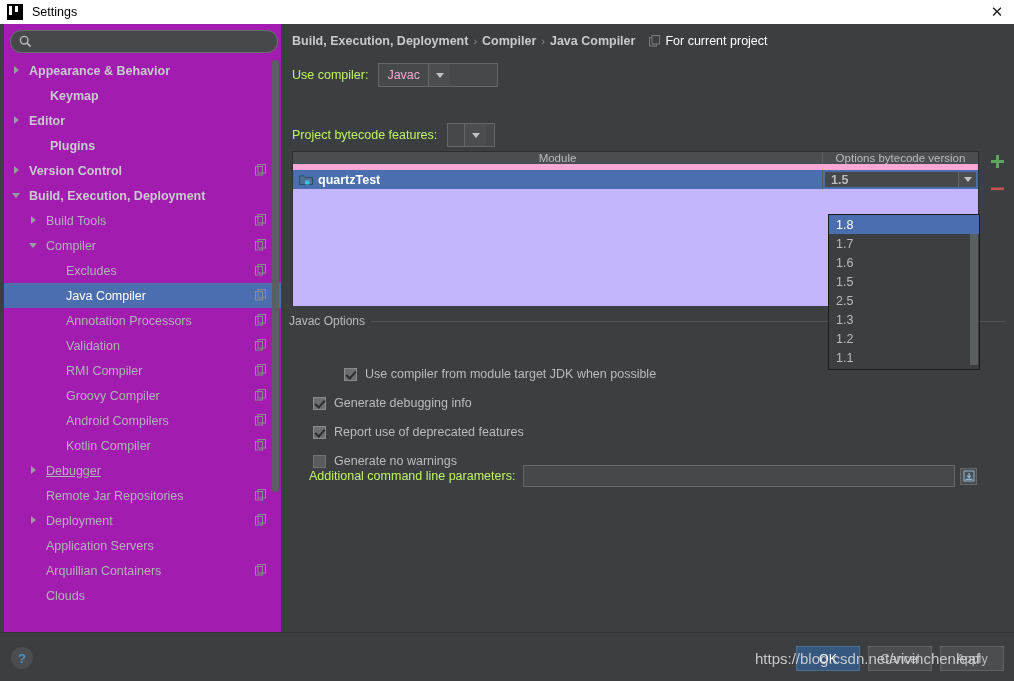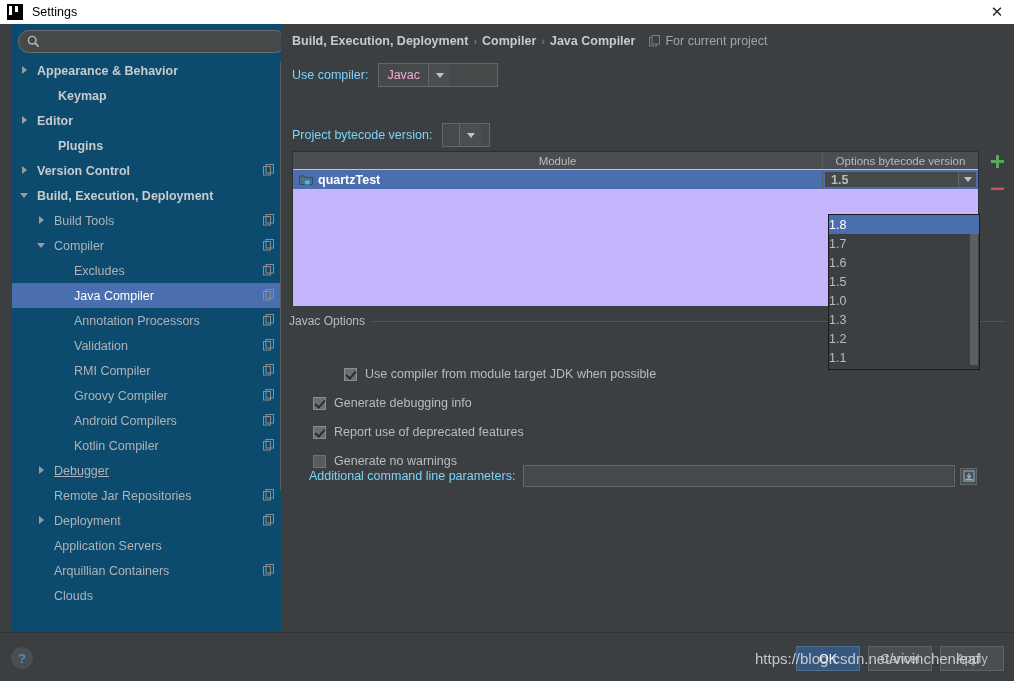--- a/index.html
+++ b/index.html
@@ -37,22 +37,22 @@
   }
 
   
   .shell {
     position: absolute; top: 24px; left: 0; width: 1014px; height: 657px;
     background: #3c3f41;
   }
 
   
   .sidebar {
-    position: absolute; left: 12px; top: 0; width: 281px; height: 608px;
-    background: #0c4a6e;
+    position: absolute; left: 4px; top: 0; width: 281px; height: 608px;
+    background: #a21caf;
     border-right: 1px solid #2b2b2b;
   }
   .search-wrap {
     position: absolute; left: 6px; top: 6px; width: 268px; height: 23px;
   }
   .search-box {
     width: 100%; height: 100%;
     background: #45494a;
     border: 1px solid #6b6f71; border-radius: 11px;
     color: #bbbbbb; font-size: 12px;
@@ -115,25 +115,25 @@
     background: #3c3f41;
   }
   .breadcrumb {
     position: absolute; left: 11px; top: 10px;
     display: flex; align-items: center; font-size: 12.5px;
     color: #c8cbcd; font-weight: bold; white-space: nowrap;
   }
   .bc-sep { margin: 0 5px; color: #8b8e90; font-weight: normal; font-size: 11px; }
   .bc-proj {
     margin-left: 14px; display: flex; align-items: center;
-    font-weight: normal; color: #a3a3a3; font-size: 12.5px;
+    font-weight: normal; color: #ffffff; font-size: 12.5px;
   }
   .bc-proj .copy-ic2 { width: 11px; height: 12px; margin-right: 5px; }
 
-  .row-label { color: #7dd3fc; font-size: 12.5px; }
+  .row-label { color: #bef264; font-size: 12.5px; }
 
   .usecomp-row {
     position: absolute; left: 11px; top: 39px;
     display: flex; align-items: center;
   }
   .combo {
     display: inline-flex; align-items: stretch;
     height: 24px; background: #45494a;
     border: 1px solid #646668;
   }
@@ -158,21 +158,21 @@
   }
   .pmbv-label { position: absolute; left: 11px; top: 131px; }
 
   
   .tablewrap {
     position: absolute; left: 11px; top: 127px; width: 687px; height: 155px;
     border: 1px solid #2d2f31;
   }
   .thead {
     display: flex; height: 18px; background: #4a4e50;
-    border-bottom: 1px solid #f9a8d4;
+    border-bottom: 6px solid #f9a8d4;
   }
   .th {
     font-size: 11.5px; color: #bbbbbb;
     display: flex; align-items: center; justify-content: center;
   }
   .th.mod { width: 530px; border-right: 1px solid #5a5d5f; }
   .th.tgt { flex: 1; }
   .tbody { height: 136px; background: #c4b5fd; position: relative; font-weight: bold; }
   .trow {
     display: flex; height: 19px; align-items: stretch;
@@ -211,21 +211,21 @@
   .plus-btn { top: 1px; }
   .minus-btn { top: 28px; }
 
   
   .popup {
     position: absolute; left: 828px; top: 190px; width: 152px; height: 156px;
     background: #3c3f41; border: 1px solid #1b1b1b;
     z-index: 40; overflow: hidden;
   }
   .popitem {
-    height: 19px; display: flex; align-items: center; 
+    height: 19px; display: flex; align-items: center; padding-left: 7px;
     color: #bbbbbb; font-size: 12.5px; cursor: pointer;
   }
   .popitem.hl { background: #4b6eaf; color: #ffffff; }
   .pop-sb {
     position: absolute; right: 1px; top: 19px; width: 8px; height: 131px;
     background: #5a5f61;
   }
 
   
   .sect-title {
@@ -543,21 +543,21 @@
       <span class="row-label">Use compiler:</span>
       <span class="combo" style="margin-left:10px; width:120px;">
         <span class="cval">Javac</span>
         <span class="cbtn">
             <i class="caret"></i>
           </span>
       </span>
     </div>
 
     <div class="pbv-row">
-      <span class="row-label">Project bytecode version:</span>
+      <span class="row-label">Project bytecode features:</span>
       <span class="combo" style="margin-left:10px; width:48px;">
         <span class="cval"></span>
         <span class="cbtn">
             <i class="caret"></i>
           </span>
       </span>
     </div>
 
     <div class="row-label pmbv-label">Per-module bytecode version:</div>
 
@@ -637,21 +637,21 @@
       </span>
     </div>
   </div>
 
   <div class="popup" id="popup">
     <div class="pop-sb"></div>
   <div class="popitem hl">1.8</div>
       <div class="popitem">1.7</div>
       <div class="popitem">1.6</div>
       <div class="popitem">1.5</div>
-      <div class="popitem">1.0</div>
+      <div class="popitem">2.5</div>
       <div class="popitem">1.3</div>
       <div class="popitem">1.2</div>
       <div class="popitem">1.1</div>
     </div>
 
   <div class="footer">
     <div class="help-btn">?</div>
     <div class="btnbar" id="btnbar">
         <div class="dbtn primary">OK</div>
         <div class="dbtn">Cancel</div>

